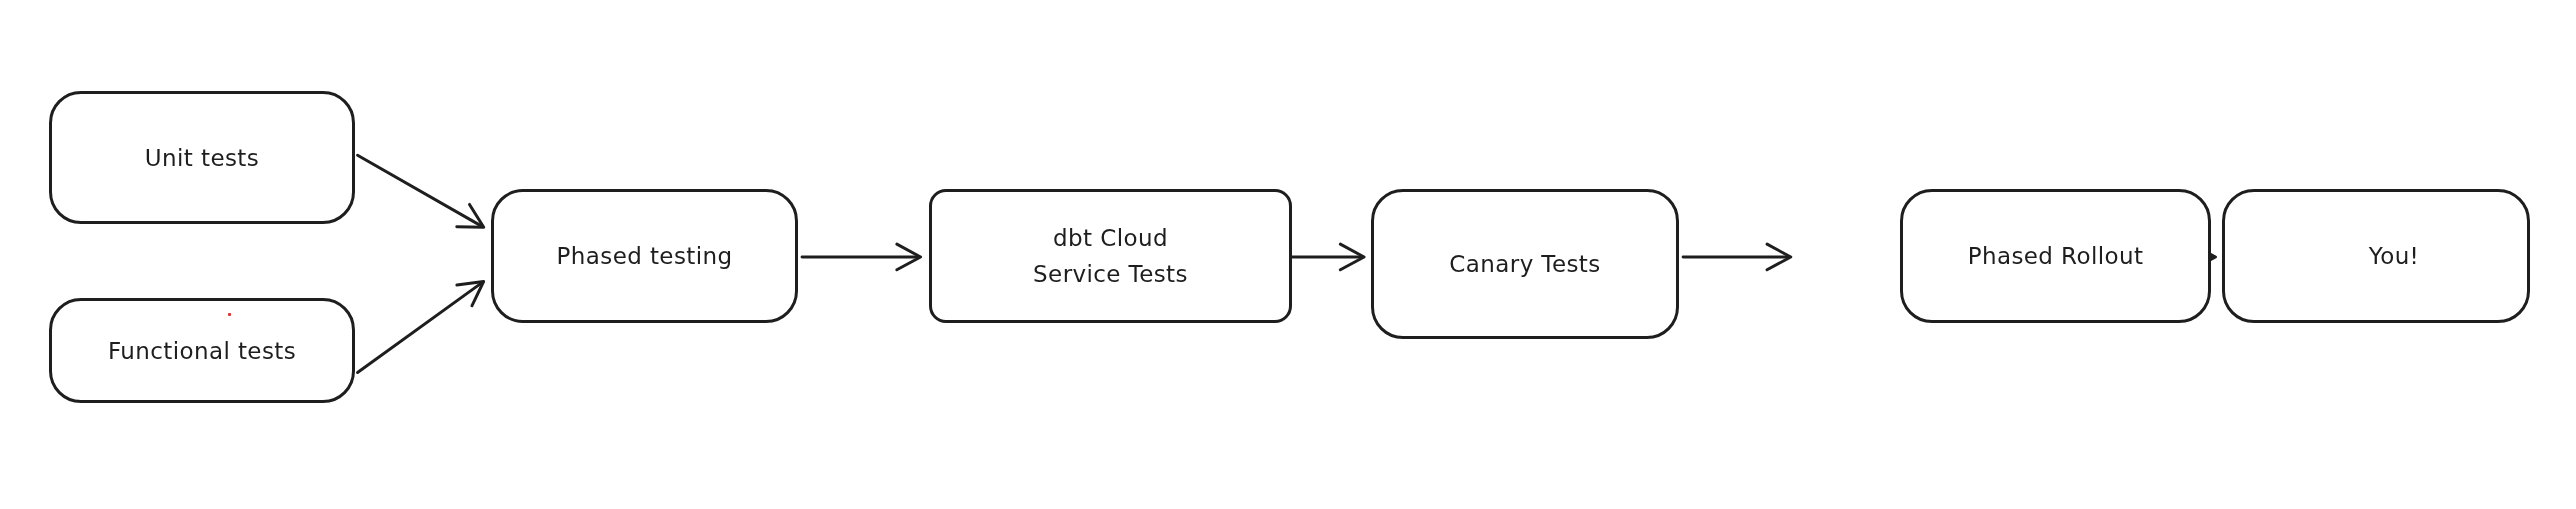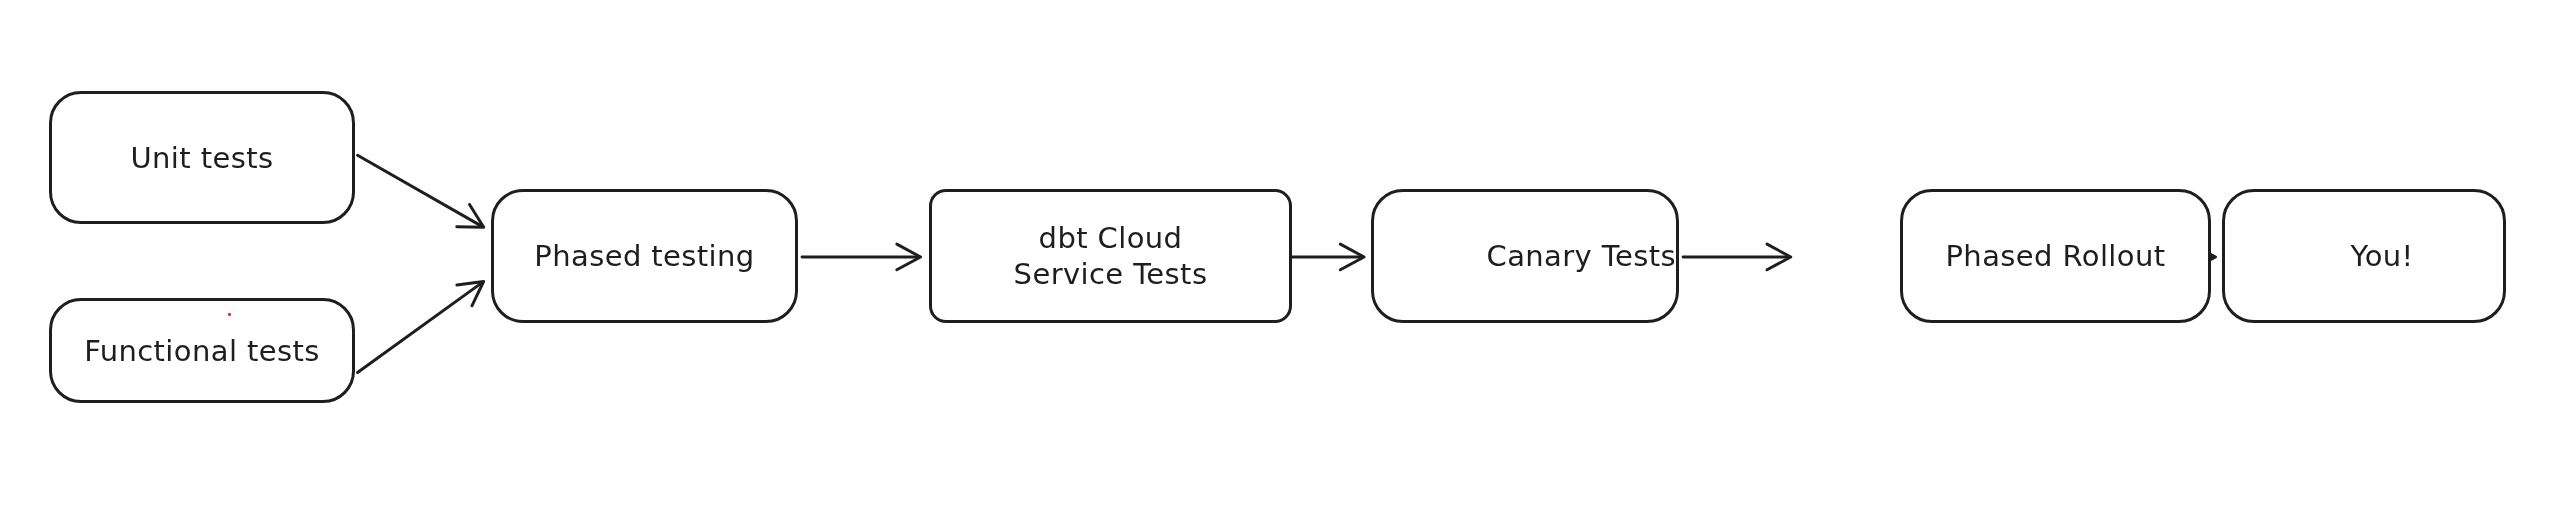--- a/index.html
+++ b/index.html
@@ -29,32 +29,32 @@
     position: absolute;
     background: var(--node-fill);
     border: 3px solid var(--stroke);
     border-radius: 32px;
     display: flex;
     flex-direction: column;
     align-items: center;
     justify-content: center;
     text-align: center;
     color: var(--stroke);
-    font-size: 29px;
+    font-size: 23px;
     line-height: 36px;
     letter-spacing: 0.4px;
     white-space: nowrap;
   }
   .node-unit        { left: 49px;   top: 91px;  width: 306px; height: 133px; }
   .node-functional  { left: 49px;   top: 298px; width: 306px; height: 105px; }
   .node-smoke       { left: 491px;  top: 189px; width: 307px; height: 134px; }
   .node-dbt         { left: 929px;  top: 189px; width: 363px; height: 134px; border-radius: 17px; }
-  .node-canary      { left: 1371px; top: 189px; width: 308px; height: 134px; align-items: flex-end; }
+  .node-canary      { left: 1371px; top: 189px; width: 308px; height: 150px; }
   .node-phased      { left: 1900px; top: 189px; width: 311px; height: 134px; }
-  .node-you         { left: 2222px; top: 189px; width: 284px; height: 134px; padding-left: 36px; }
+  .node-you         { left: 2222px; top: 189px; width: 308px; height: 134px; padding-left: 36px; }
   .artifact-dot {
     position: absolute;
     left: 228px; top: 313px;
     width: 3px; height: 3px;
     background: var(--artifact-red);
     border-radius: 1px;
   }
 </style>
 </head>
 <body>

